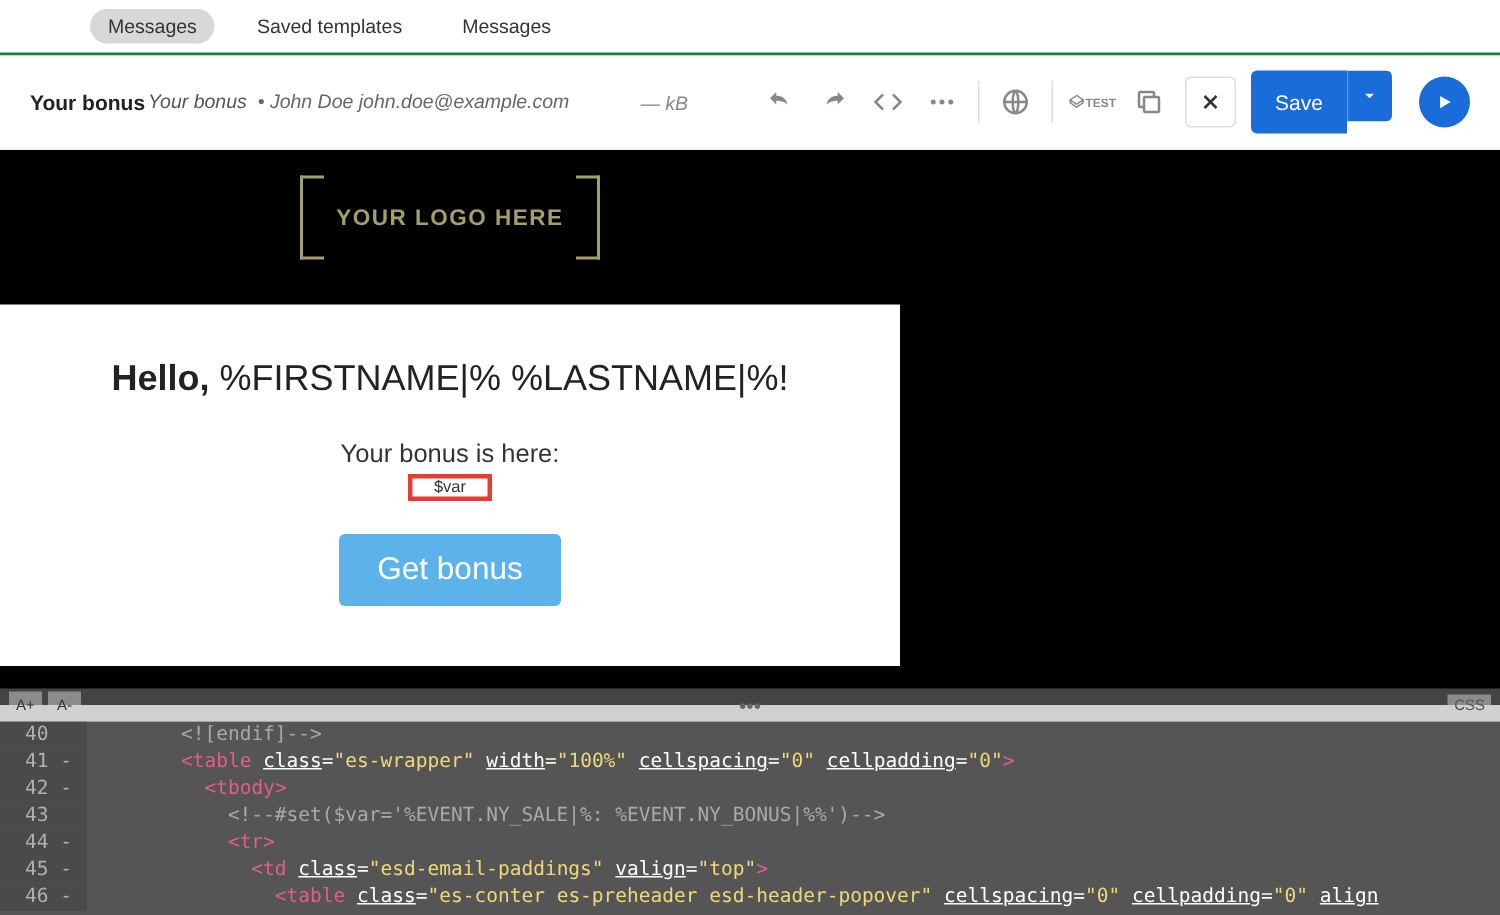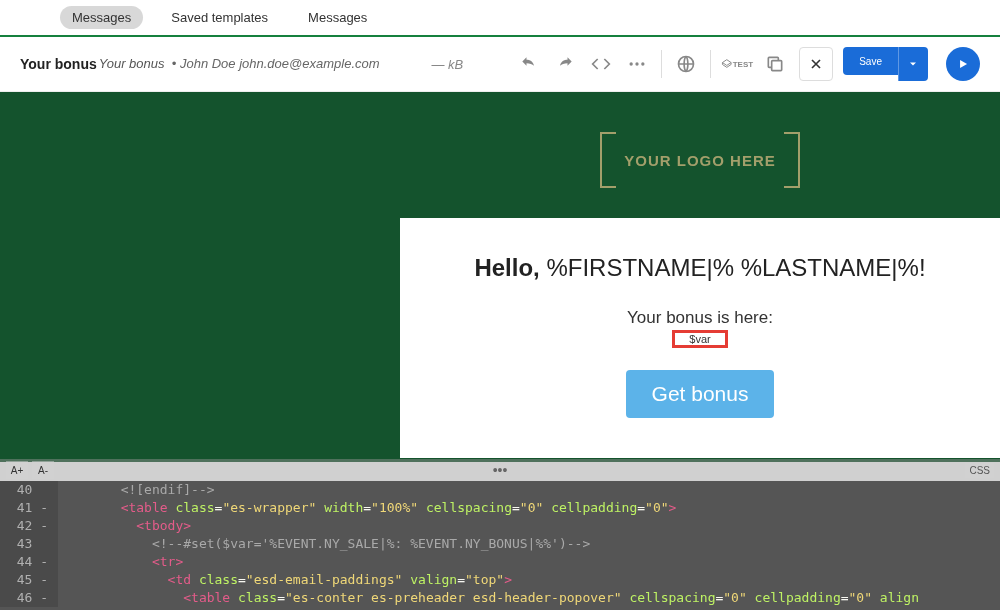--- a/index.html
+++ b/index.html
@@ -17,27 +17,27 @@
   .title-sub { font-style: italic; font-size: 13px; color: #555; }
   .title-sub .email { font-style: italic; color: #666; }
   .header-center { color: #888; font-style: italic; font-size: 13px; }
   .header-right { display: flex; align-items: center; gap: 10px; }
   .icon-group { display: flex; align-items: center; gap: 8px; }
   .icon-btn { width: 28px; height: 28px; display: flex; align-items: center; justify-content: center; cursor: pointer; color: #888; }
   .icon-btn svg { width: 20px; height: 20px; }
   .vdiv { width: 1px; height: 28px; background: #ddd; }
   .close-btn { width: 34px; height: 34px; border: 1px solid #ddd; background: #fff; border-radius: 4px; display: flex; align-items: center; justify-content: center; cursor: pointer; }
   .save-group { display: flex; }
-  .save-btn { background: #1a6cd8; color: #fff; border: none; padding: 0 16px; height: 28px; border-radius: 4px 0 0 4px; font-size: 10px; cursor: pointer; }
+  .save-btn { background: #1a6cd8; color: #fff; border: none; padding: 0 16px; height: 42px; border-radius: 4px 0 0 4px; font-size: 14px; cursor: pointer; }
   .save-dd { background: #1a6cd8; color: #fff; border: none; width: 30px; height: 34px; border-radius: 0 4px 4px 0; border-left: 1px solid rgba(255,255,255,0.3); cursor: pointer; display:flex;align-items:center;justify-content:center; }
   .play-btn { width: 34px; height: 34px; border-radius: 50%; background: #1a6cd8; color: #fff; display: flex; align-items: center; justify-content: center; cursor: pointer; margin-left: 8px; }
   .test-label { font-size: 8px; font-weight: bold; color: #888; margin-top: 1px; }
 
   
-  .canvas-wrap { background: #14532d; height: 370px; overflow: hidden; display: flex; justify-content: flex-end; padding-top: 40px; }
+  .canvas-wrap { background: #000000; height: 370px; overflow: hidden; display: flex; justify-content: flex-start; padding-top: 17px; }
   .email { width: 600px; }
   .logo-brackets { display: flex; align-items: center; justify-content: center; gap: 8px; margin-bottom: 30px; }
   .bracket { width: 16px; height: 56px; border: 2px solid #a39f6b; }
   .bracket.left { border-right: none; }
   .bracket.right { border-left: none; }
   .logo-text { color: #a39f6b; font-weight: bold; letter-spacing: 1px; font-size: 15px; }
   .email-body { background: #fff; padding: 36px 40px 40px 40px; text-align: center; }
   .greeting { font-size: 24px; color: #222; margin-bottom: 26px; }
   .greeting b { font-weight: bold; }
   .bonus-label { font-size: 17px; color: #333; margin-bottom: 2px; }
@@ -50,21 +50,21 @@
   .zoom-btn { width: 22px; height: 18px; background: rgba(210,210,210,0.5); color: #333; font-size: 10px; display:flex;align-items:center;justify-content:center; cursor:pointer; border: none; }
   .editor-toolbar .dots { position:absolute; left:50%; transform:translateX(-50%); color:#666; }
   .css-btn { font-size:10px; color:#555; padding:2px 4px; background: rgba(210,210,210,0.5); }
 
   .code { position: absolute; left: 0; right: 0; top: 481px; bottom: 0; background: #555; font-family: 'Consolas', monospace; font-size: 13px; line-height: 18px; overflow: hidden; }
   .code-line { display: flex; }
   .gutter { width: 58px; text-align: right; padding-right: 10px; color: #b0b0b0; background: #4a4a4a; white-space: pre; }
   .line-text { flex: 1; white-space: pre; overflow:hidden; color: #f8f8f2; }
   .c-comment { color: #a9a9a9; }
   .c-tag { color: #e45c8a; }
-  .c-attr { color: #bef264; }
+  .c-attr { color: #ffffff; text-decoration: underline; }
   .c-str { color: #f0d878; }
   .c-text { color: #f8f8f2; }
 </style>
 </head>
 <body>
 
 <div class="tabs">
   <div class="tab active">Messages</div>
   <div class="tab">Saved templates</div>
   <div class="tab">Messages</div>

